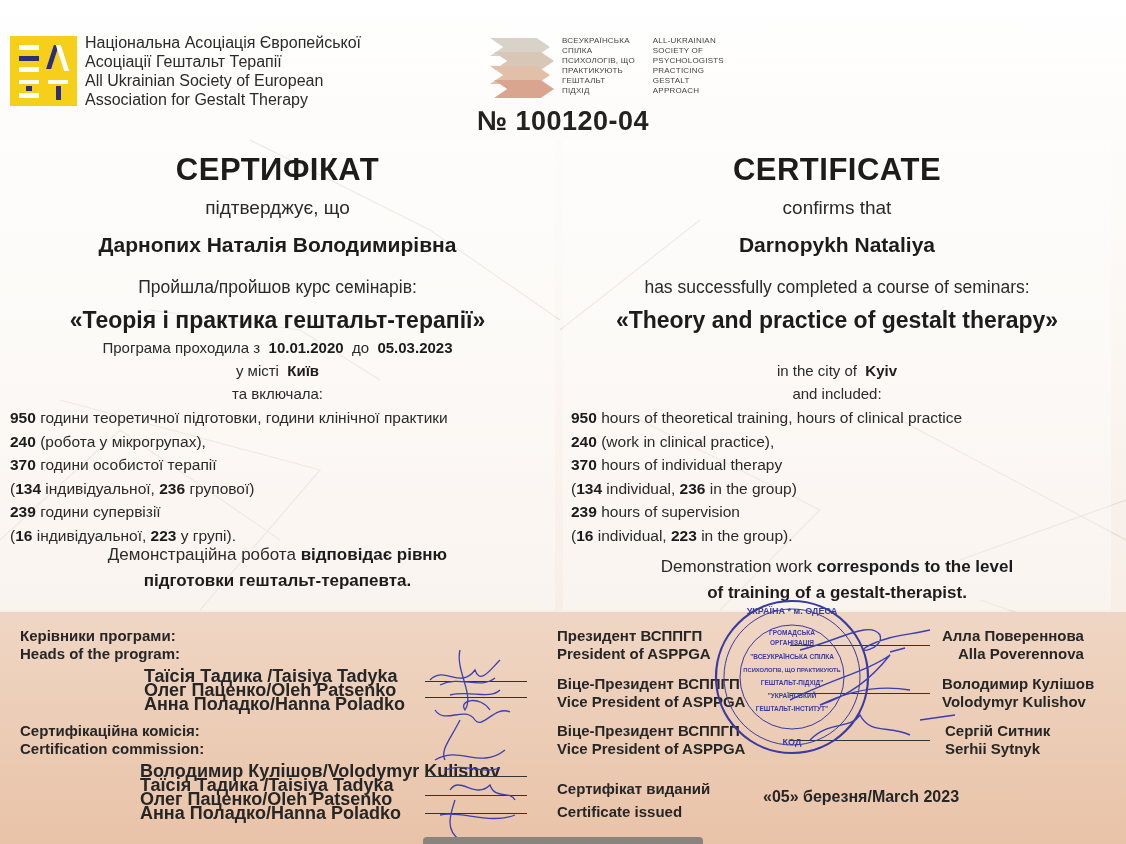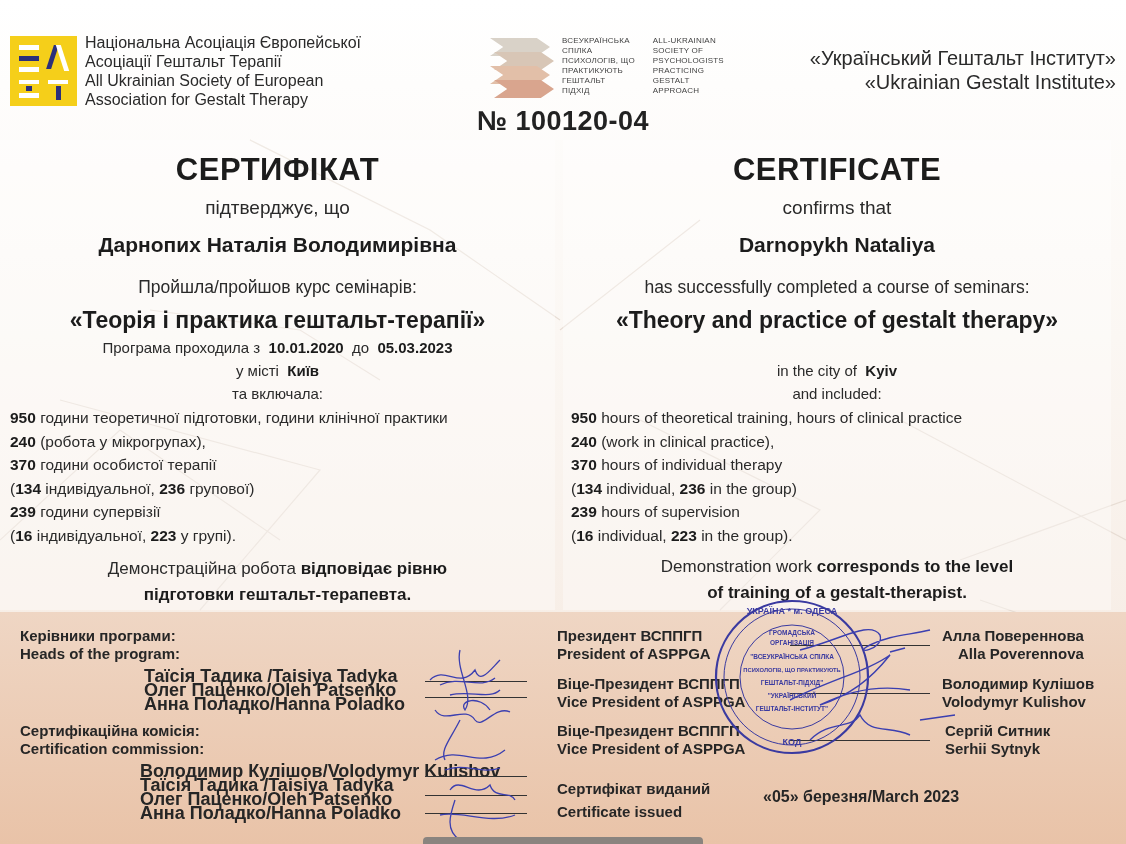--- a/index.html
+++ b/index.html
@@ -115,24 +115,20 @@
     <div class="org-mid-col org-mid-col2">
       <div>ALL-UKRAINIAN</div>
       <div>SOCIETY OF</div>
       <div>PSYCHOLOGISTS</div>
       <div>PRACTICING</div>
       <div>GESTALT</div>
       <div>APPROACH</div>
     </div>
   </div>
 
-  <div class="org-right">
-    <div>«Український Гештальт Інститут»</div>
-    <div>«Ukrainian Gestalt Institute»</div>
-  </div>
 
   <div class="cert-no">№ 100120-04</div>
 
   <div class="panel left">
     <div class="center title" style="top:12px;">СЕРТИФІКАТ</div>
     <div class="center sub" style="top:57px;">підтверджує, що</div>
     <div class="center name" style="top:93px;">Дарнопих Наталія Володимирівна</div>
     <div class="center sub" style="top:137px;font-size:17.5px;">Пройшла/пройшов курс семінарів:</div>
     <div class="center course" style="top:167px;">«Теорія і практика гештальт-терапії»</div>
     <div class="center line" style="top:199px;">
@@ -143,21 +139,21 @@
     </div>
     <div class="center line" style="top:245px;">та включала:</div>
     <div class="hours" style="top:266px;">
       <div><b>950</b><span> години теоретичної підготовки, години клінічної практики</span></div>
       <div><b>240</b><span> (робота у мікрогрупах),</span></div>
       <div><b>370</b><span> години особистої терапії</span></div>
       <div><span>(</span><b>134</b><span> індивідуальної, </span><b>236</b><span> групової)</span></div>
       <div><b>239</b><span> години супервізії</span></div>
       <div><span>(</span><b>16</b><span> індивідуальної, </span><b>223</b><span> у групі).</span></div>
     </div>
-    <div class="center demo" style="top:416px;">
+    <div class="center demo" style="top:402px;">
       <span>Демонстраційна робота </span><b>відповідає рівню</b><br><b>підготовки гештальт-терапевта.</b>
     </div>
   </div>
 
   <div class="panel right">
     <div class="center title" style="top:12px;">CERTIFICATE</div>
     <div class="center sub" style="top:57px;">confirms that</div>
     <div class="center name" style="top:93px;">Darnopykh Nataliya</div>
     <div class="center sub" style="top:137px;font-size:17.5px;">has successfully completed a course of seminars:</div>
     <div class="center course" style="top:167px;">«Theory and practice of gestalt therapy»</div>

